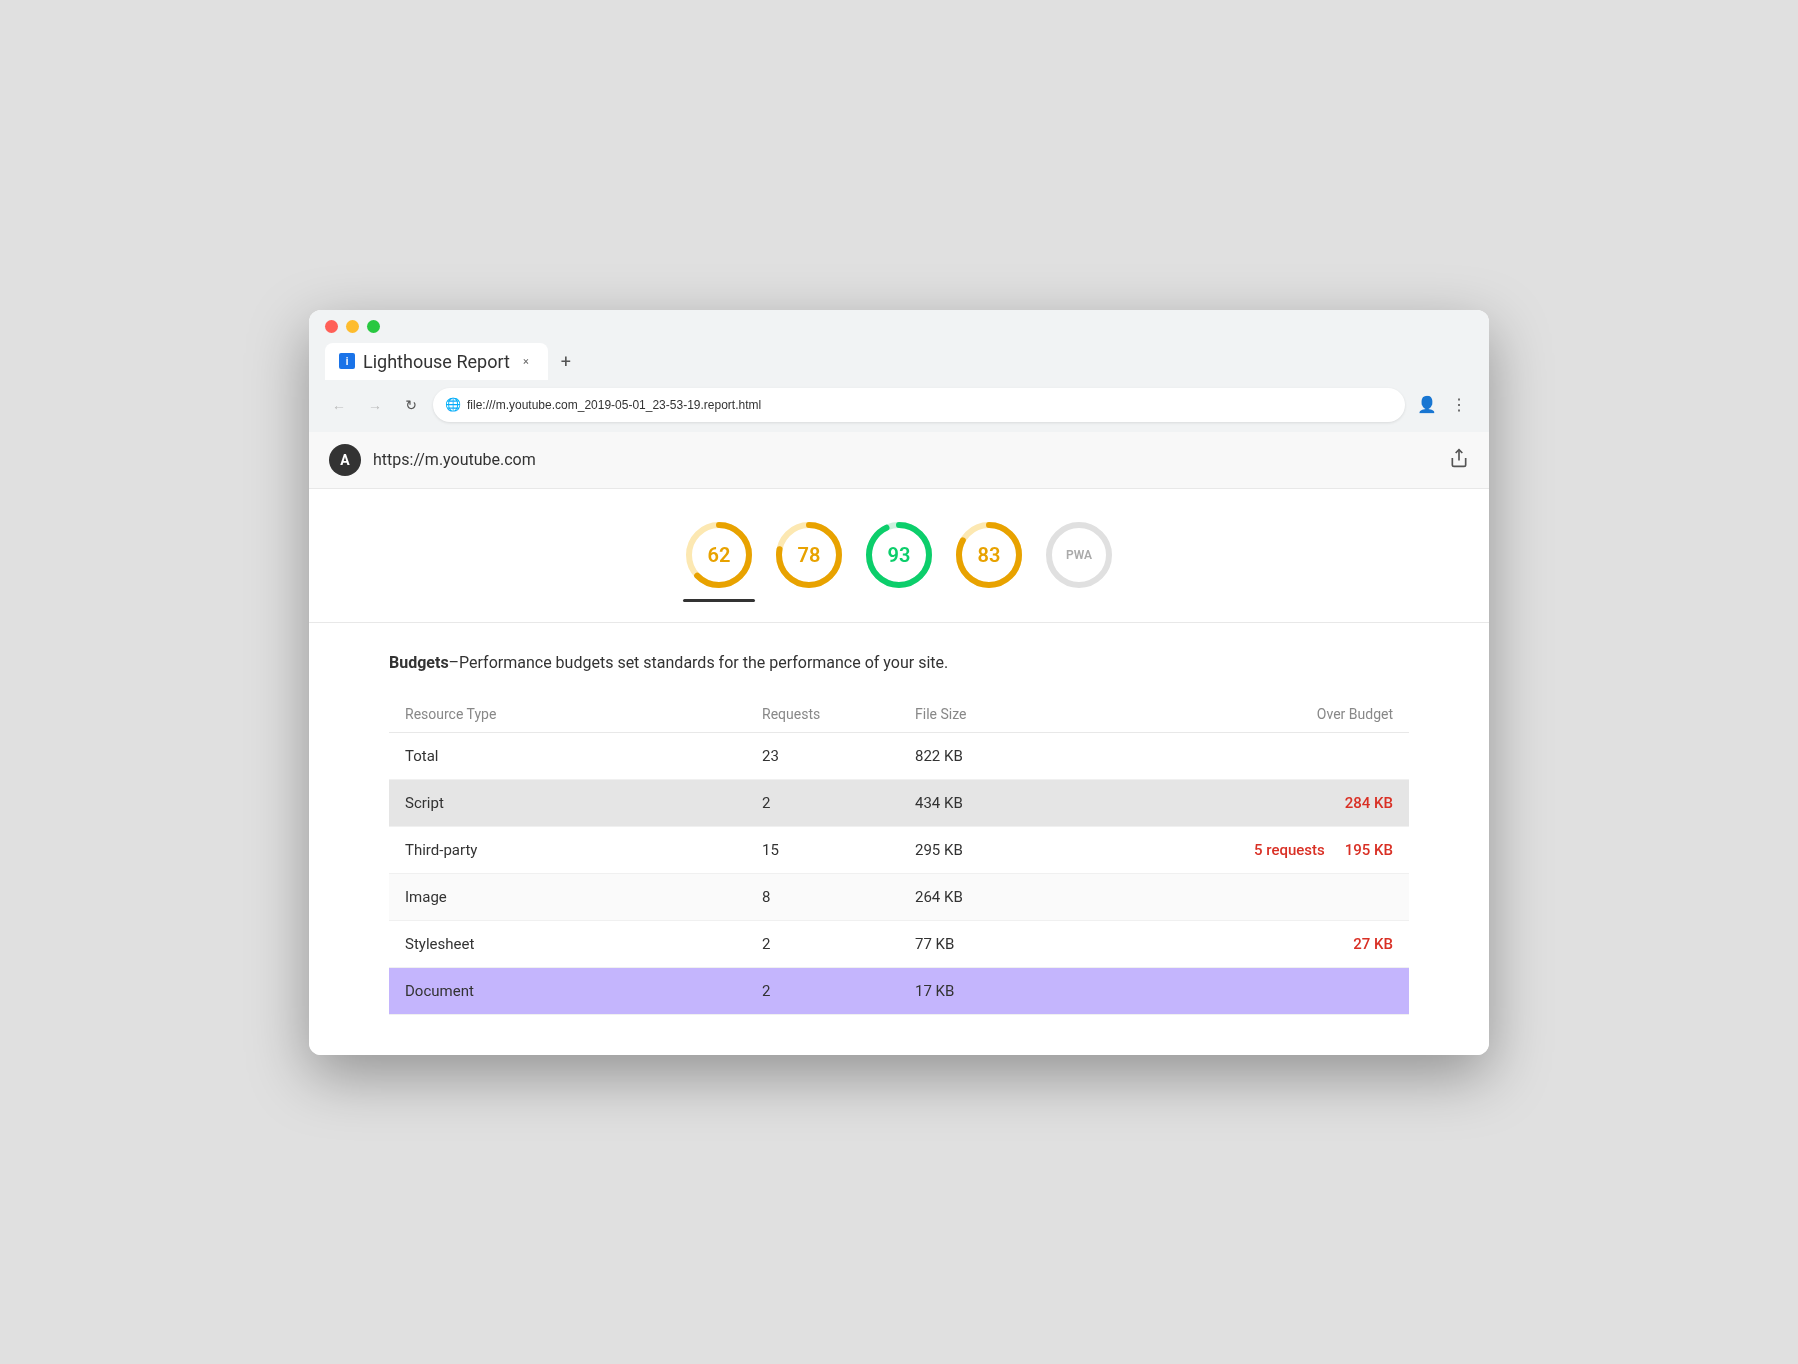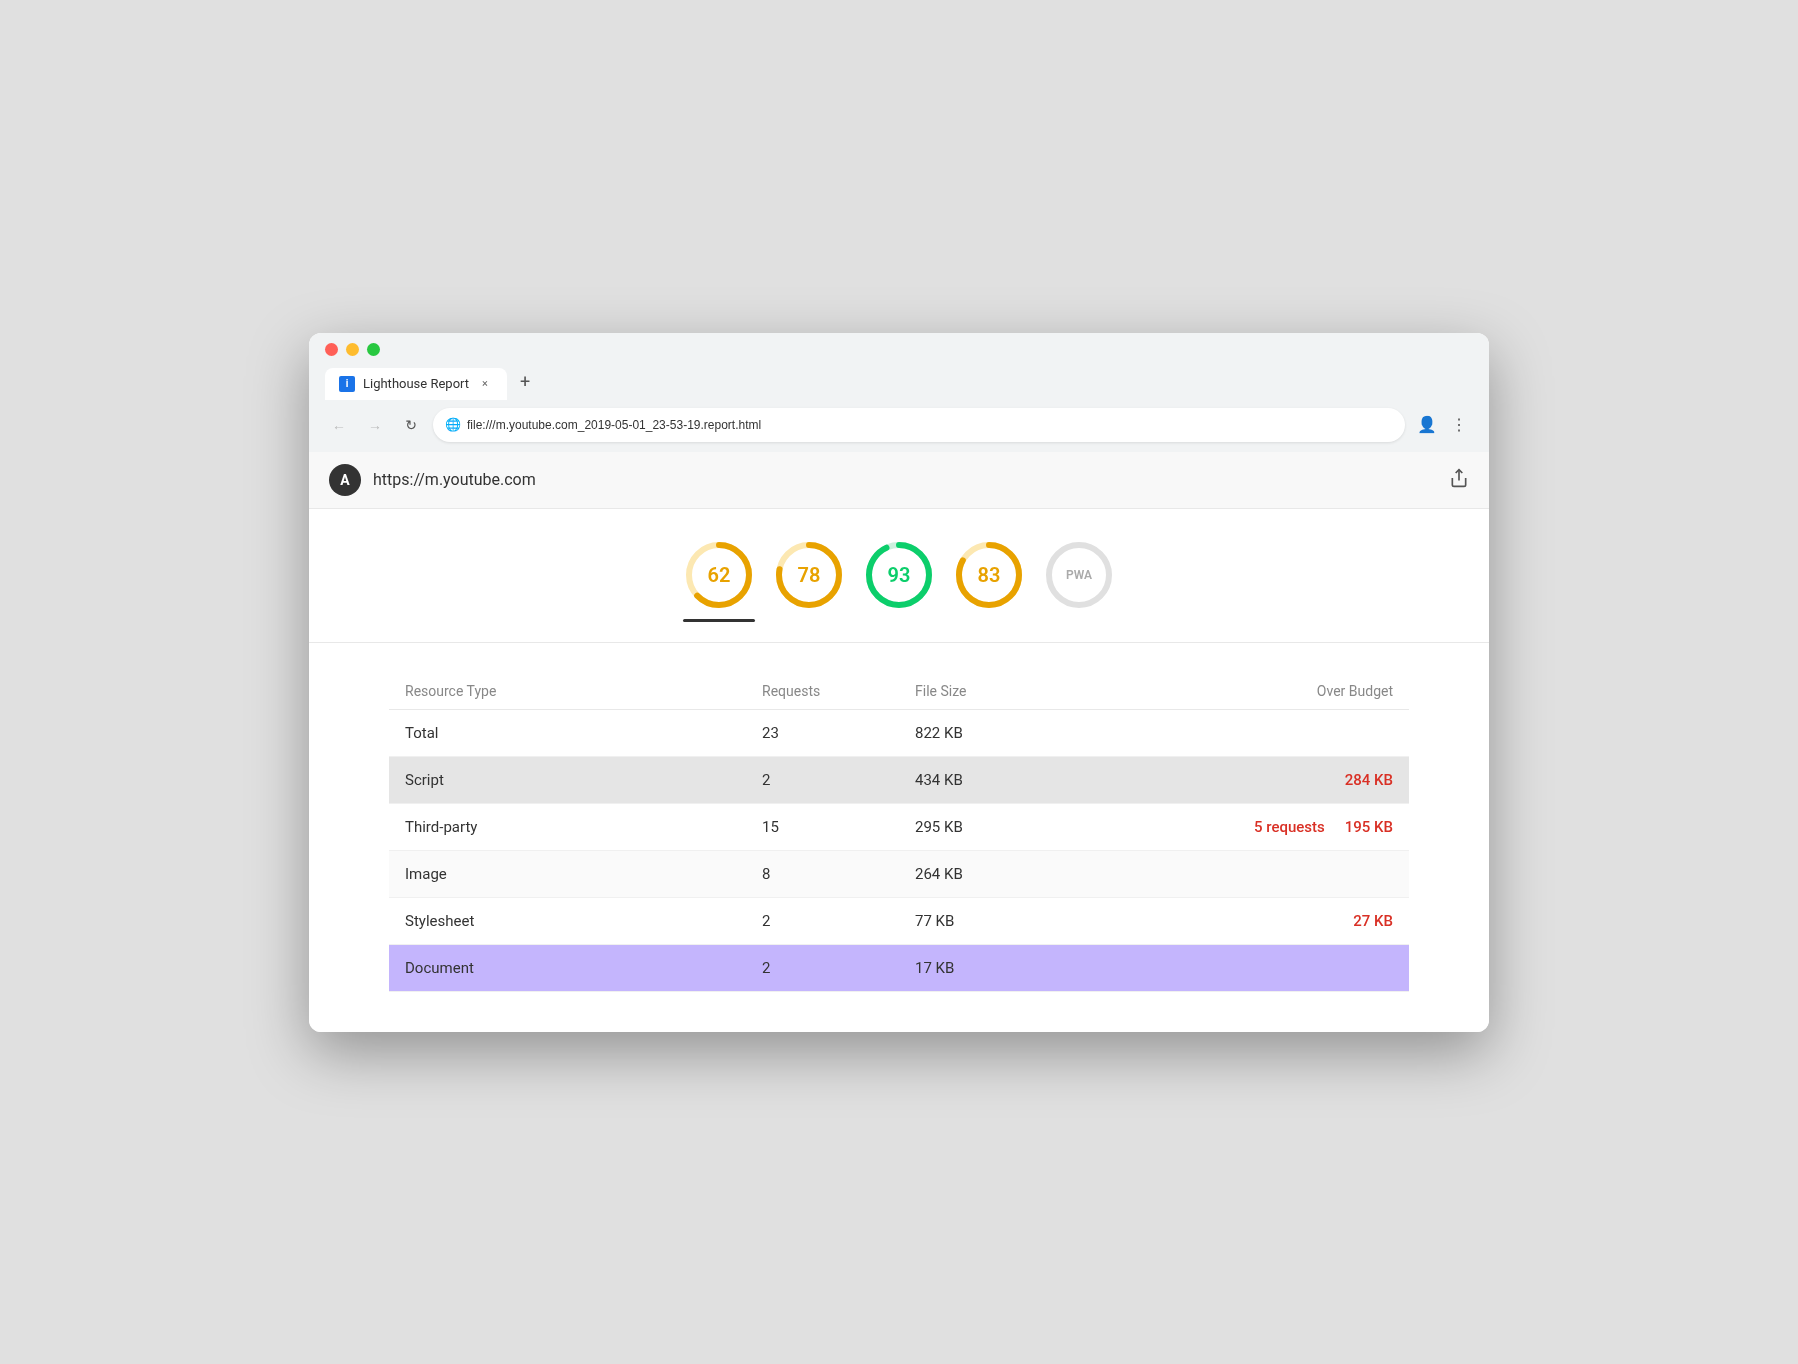--- a/index.html
+++ b/index.html
@@ -76,21 +76,21 @@
       color: white;
       font-weight: bold;
       flex-shrink: 0;
     }
 
     .tab-title {
       flex: 1;
       white-space: nowrap;
       overflow: hidden;
       text-overflow: ellipsis;
-      font-size: 13px;
+      font-size: 18px;
     }
 
     .tab-close {
       width: 16px;
       height: 16px;
       border-radius: 50%;
       display: flex;
       align-items: center;
       justify-content: center;
       font-size: 11px;
@@ -433,20 +433,23 @@
           <svg width="72" height="72" viewBox="0 0 72 72">
             <circle cx="36" cy="36" r="30" fill="none" stroke="#e0e0e0" stroke-width="6"></circle>
           </svg>
           <span class="score-number" style="color:#aaa;font-size:12px;">PWA</span>
         </div>
         <div class="score-underline"></div>
       </div>
     </div>
 
     <div class="budgets-section">
+      <p class="budgets-heading">
+        <strong>Budgets</strong><span>–Performance budgets set standards for the performance of your site.</span>
+      </p>
 
       <table class="budgets-table">
         <thead>
           <tr>
             <th class="col-resource">Resource Type</th>
             <th class="col-requests">Requests</th>
             <th class="col-filesize">File Size</th>
             <th class="col-overbudget right">Over Budget</th>
           </tr>
         </thead>

